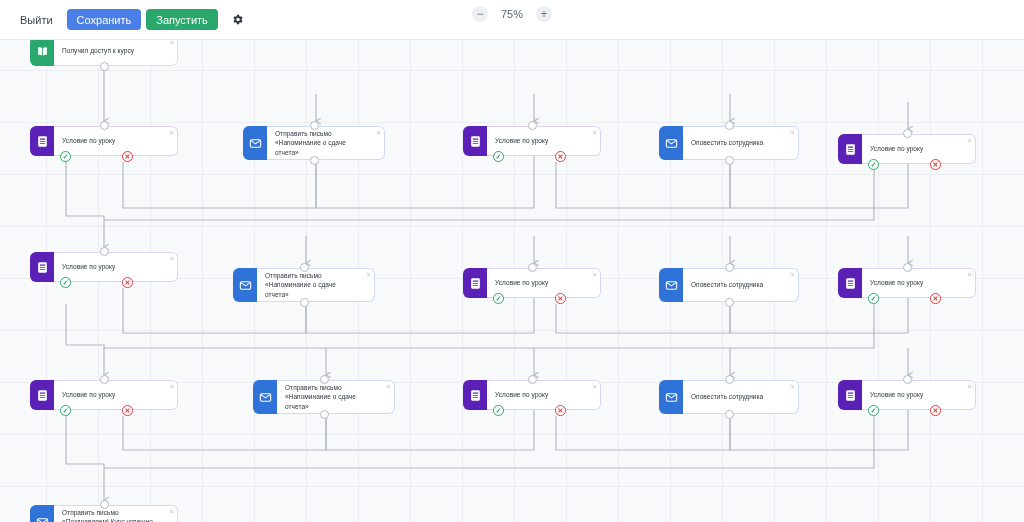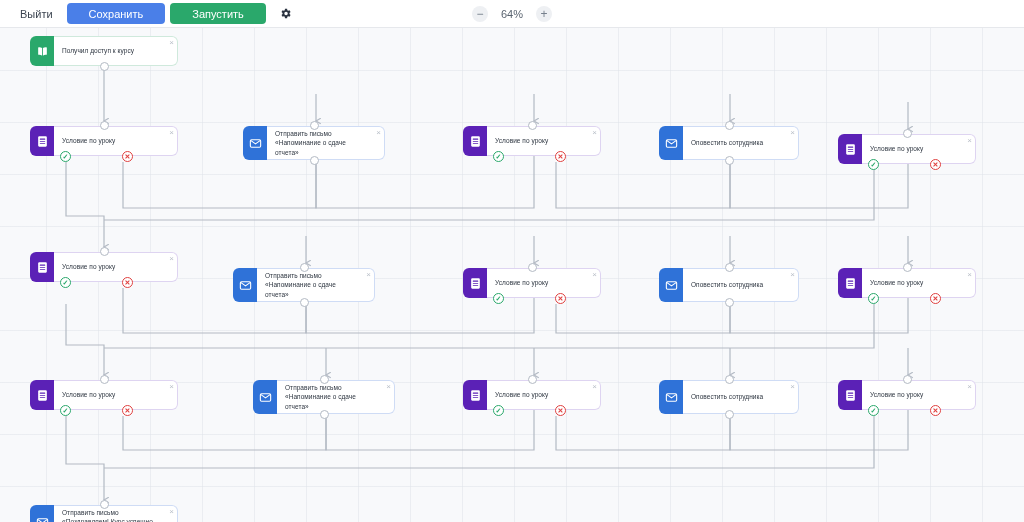--- a/index.html
+++ b/index.html
@@ -6,30 +6,30 @@
   html, body {
     width: 1024px; height: 522px;
     overflow: hidden;
     font-family: "Liberation Sans", sans-serif;
     background: #ffffff;
   }
 
   
   #toolbar {
     position: absolute; left: 0; top: 0;
-    width: 1024px; height: 28px;
+    width: 1024px; height: 40px;
     background: #ffffff;
     border-bottom: 1px solid #e6e8ec;
     display: flex; align-items: center;
     z-index: 50;
   }
   .tb-btn {
     height: 21px;
     display: inline-flex; align-items: center; justify-content: center;
-    padding: 0 22px;
+    padding: 0 10px;
     border-radius: 4px;
     font-size: 11px;
     border: none; cursor: pointer;
     white-space: nowrap;
     font-family: "Liberation Sans", sans-serif;
   }
   #btn-exit { background: #ffffff; color: #3c4450; margin-left: 12px; padding: 0 8px; }
   #btn-save { background: #4a7fe8; color: #ffffff; margin-left: 6px; font-weight: 500; }
   #btn-run  { background: #2aa86b; color: #ffffff; margin-left: 5px; font-weight: 500; }
   #btn-settings {
@@ -151,21 +151,21 @@
   <button class="tb-btn" id="btn-save">Сохранить</button>
   <button class="tb-btn" id="btn-run">Запустить</button>
   <button class="tb-btn" id="btn-settings">
     <svg class="icon-svg" width="13" height="13" viewBox="0 0 24 24" aria-hidden="true">
       <path fill="#2b3340" d="M19.4 13a7.6 7.6 0 0 0 0-2l2-1.6-2-3.4-2.4 1a7.6 7.6 0 0 0-1.7-1L15 3.4h-4l-.3 2.6a7.6 7.6 0 0 0-1.7 1l-2.4-1-2 3.4L6.6 11a7.6 7.6 0 0 0 0 2l-2 1.6 2 3.4 2.4-1c.5.4 1.1.8 1.7 1l.3 2.6h4l.3-2.6c.6-.2 1.2-.6 1.7-1l2.4 1 2-3.4-2-1.6ZM13 15.2A3.2 3.2 0 1 1 13 8.8a3.2 3.2 0 0 1 0 6.4Z"></path>
     </svg>
   </button>
 
   <div id="zoom-group">
     <button class="zoom-btn">−</button>
-    <span id="zoom-level">64%</span>
+    <span id="zoom-level">75%</span>
     <button class="zoom-btn">+</button>
   </div>
 </div>
 
 <div id="canvas">
 
   <svg id="edges" viewBox="0 0 1024 494">
     <defs>
       <marker id="arw" markerWidth="7" markerHeight="7" refX="3.4" refY="5.4" orient="auto" markerUnits="userSpaceOnUse">
         <path d="M0.6,0.6 L3.4,5.4 L6.2,0.6" fill="none" stroke="#b3bac4" stroke-width="1.2"></path>

